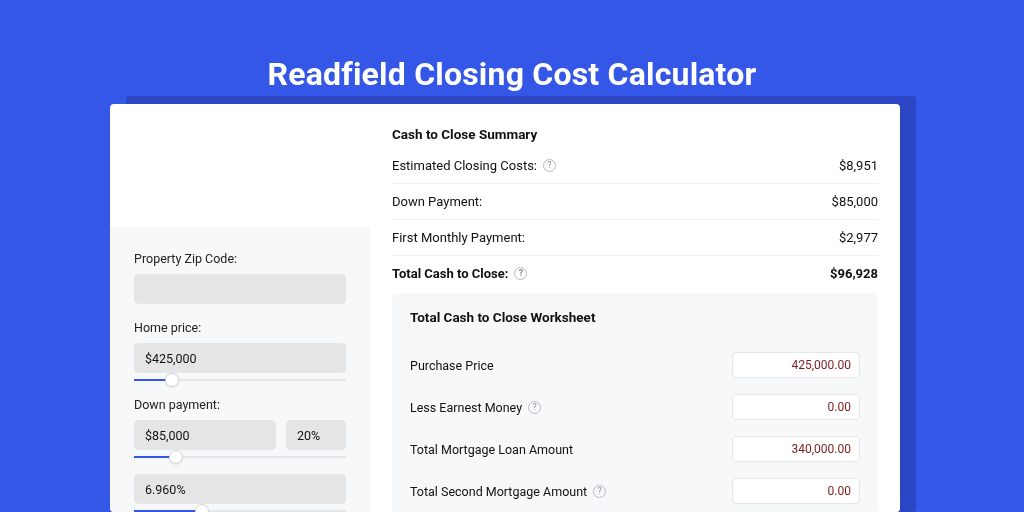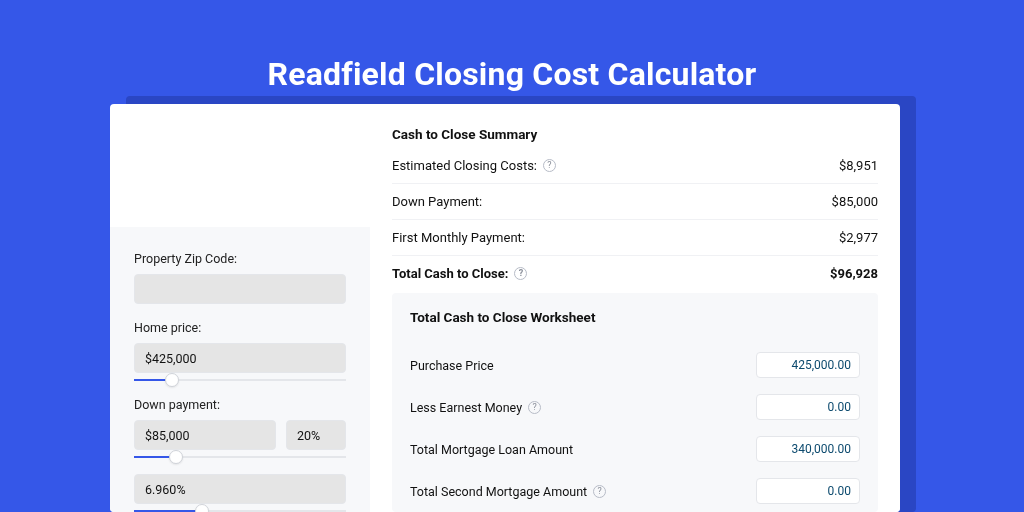--- a/index.html
+++ b/index.html
@@ -114,24 +114,24 @@
     border-radius: 4px;
     padding: 16px 18px 0 18px;
   }
   .ws-title { font-weight: 700; font-size: 13.5px; margin-bottom: 19px; }
   .ws-row {
     display: flex; justify-content: space-between; align-items: center;
     padding: 8px 0;
   }
   .ws-label { display: flex; align-items: center; gap: 6px; font-size: 12.5px; }
   .ws-input {
-    width: 104px; height: 26px;
+    width: 128px; height: 26px;
     border: 1px solid #e4e6ea; border-radius: 4px;
     background: #fff; text-align: right;
-    font: inherit; font-size: 12px; color: #0c4a6e;
+    font: inherit; font-size: 12px; color: #7f1d1d;
     padding: 0 8px;
   }
 </style>
 </head>
 <body>
 
 <div class="page-title">Readfield Closing Cost Calculator</div>
 
 <div class="shadow-card"></div>
 

